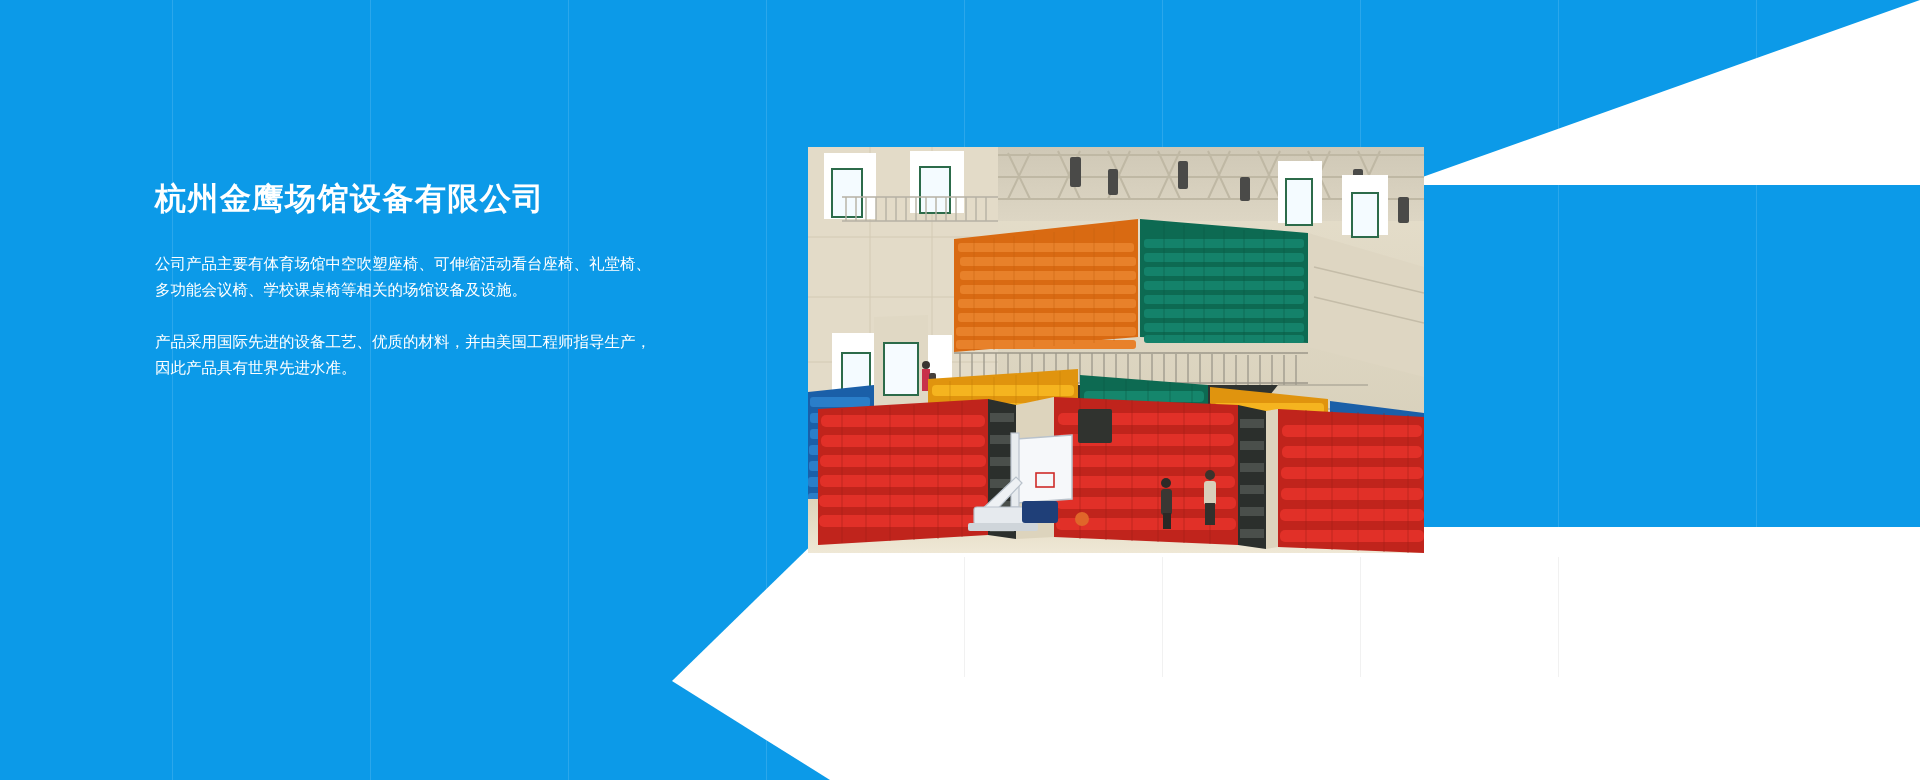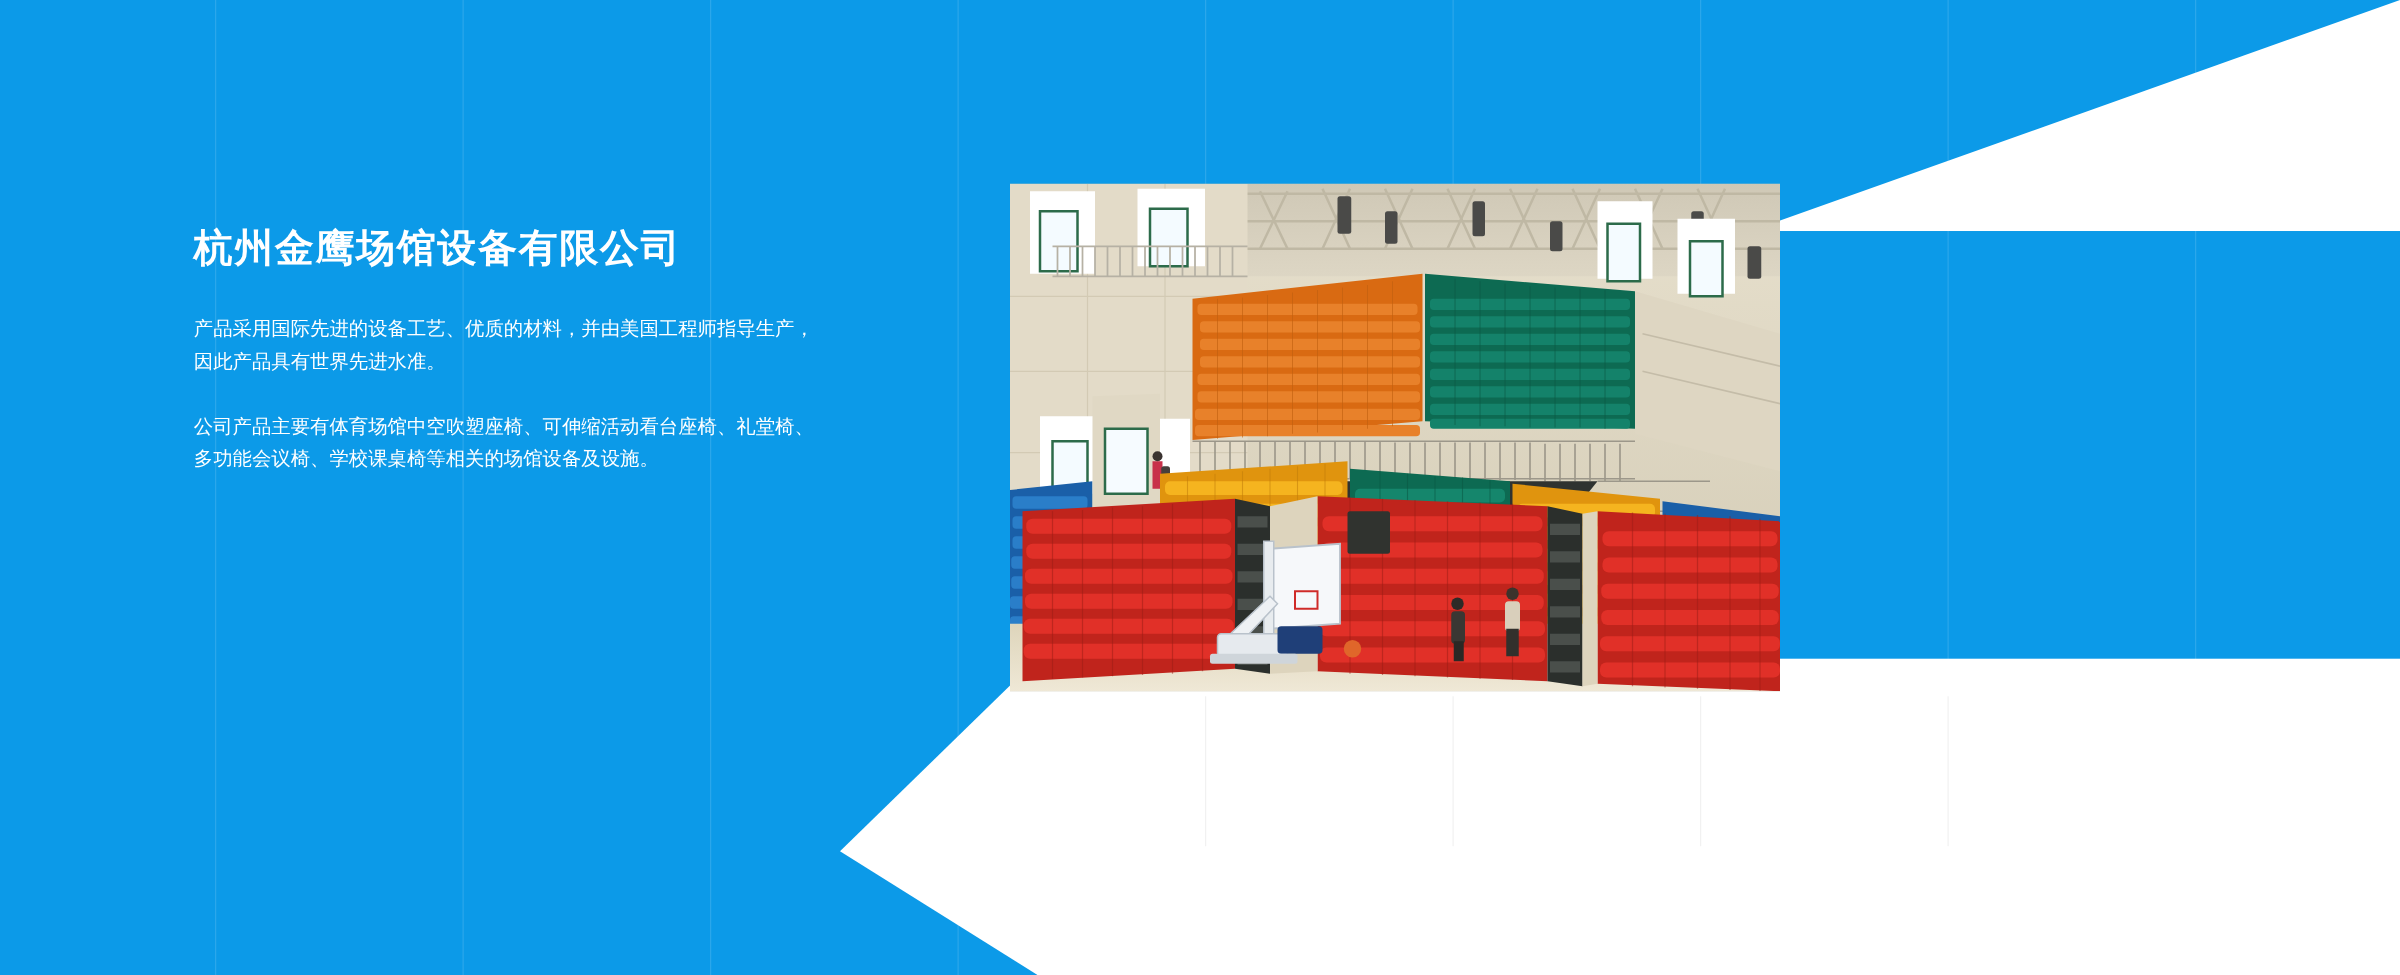--- a/index.html
+++ b/index.html
@@ -134,22 +134,22 @@
 
   <div class="grid-lines">
     <div class="vline onwhite" style="left:964px;top:557px;height:120px"></div>
     <div class="vline onwhite" style="left:1162px;top:557px;height:120px"></div>
     <div class="vline onwhite" style="left:1360px;top:557px;height:120px"></div>
     <div class="vline onwhite" style="left:1558px;top:557px;height:120px"></div>
   </div>
 
   <div class="text-col">
     <h1 class="company-title">杭州金鹰场馆设备有限公司</h1>
+    <p class="para">公司产品主要有体育场馆中空吹塑座椅、可伸缩活动看台座椅、礼堂椅、多功能会议椅、学校课桌椅等相关的场馆设备及设施。</p>
     <p class="para">产品采用国际先进的设备工艺、优质的材料，并由美国工程师指导生产，因此产品具有世界先进水准。</p>
-    <p class="para">公司产品主要有体育场馆中空吹塑座椅、可伸缩活动看台座椅、礼堂椅、多功能会议椅、学校课桌椅等相关的场馆设备及设施。</p>
   </div>
 
   <div class="photo-frame">
     <svg width="616" height="406" viewBox="0 0 616 406">
       <defs>
         <linearGradient id="wallG" x1="0" y1="0" x2="0" y2="1">
           <stop offset="0%" stop-color="#e7e0cd"></stop>
           <stop offset="100%" stop-color="#d2cab4"></stop>
         </linearGradient>
         <linearGradient id="floorG" x1="0" y1="0" x2="0" y2="1">

